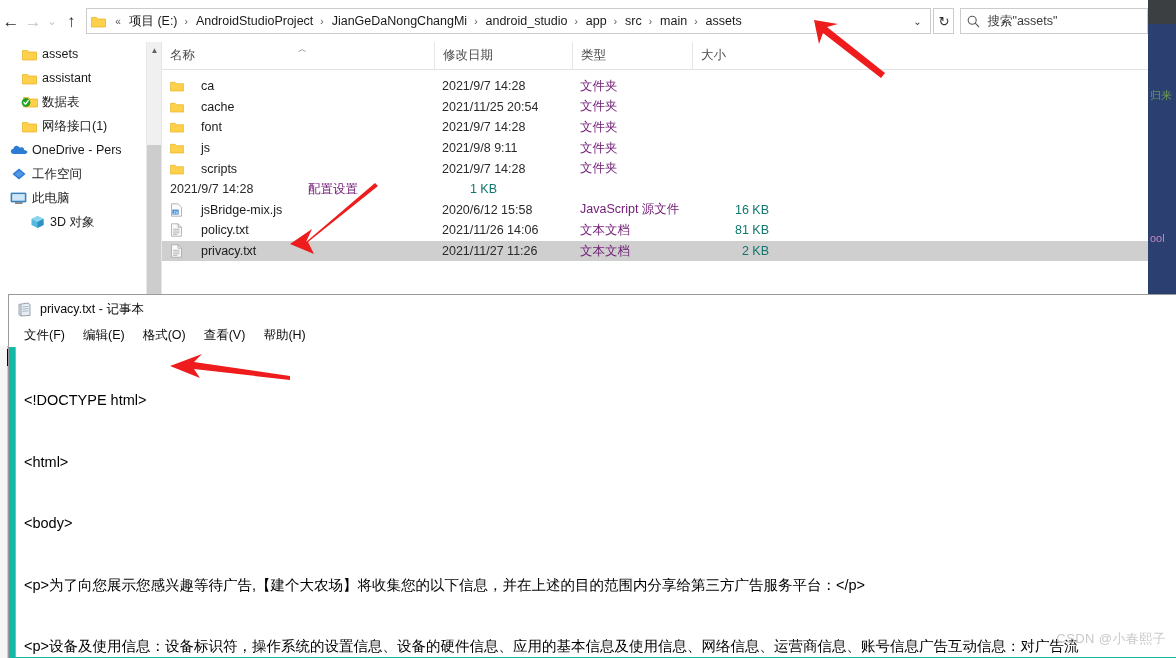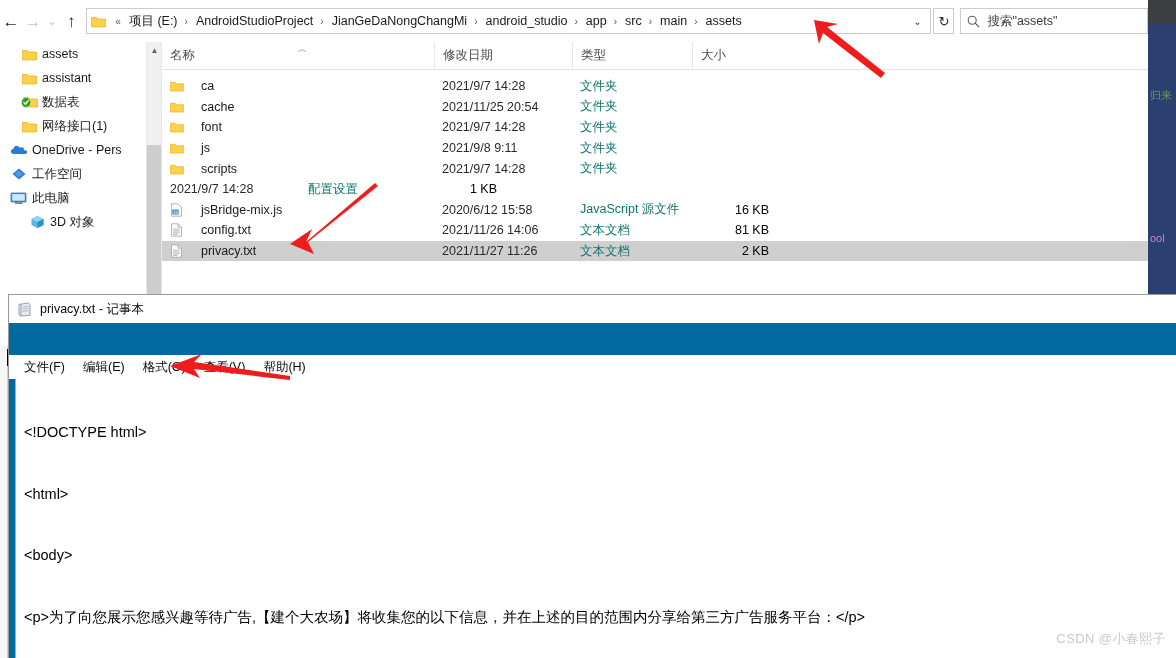--- a/index.html
+++ b/index.html
@@ -160,36 +160,36 @@
     display: flex; align-items: center; height: 20.6px;
     font-size: 12.5px; color: #1a1a1a;
   }
   .frow.selected { background: #cfcfcf; }
   .fc {
     display: flex; align-items: center; height: 20.6px; overflow: hidden; white-space: nowrap; gap: 9px;
   }
   .fc-name { width: 272px; padding-left: 8px; }
   .fc-name .ic { width: 22px; flex: 0 0 22px; display: flex; align-items: center; }
   .fc-date { width: 138px; padding-left: 8px; color: #2a2a2a; }
-  .fc-type { width: 120px; padding-left: 8px; color: #0f766e; }
-  .fc-size { width: 85px; padding-right: 8px; justify-content: flex-end; color: #000000; }
+  .fc-type { width: 120px; padding-left: 8px; color: #701a75; }
+  .fc-size { width: 85px; padding-right: 8px; justify-content: flex-end; color: #0f766e; }
 
   
   .notepad {
     position: absolute; left: 8px; top: 294px; width: 1168px; height: 364px;
-    background: #0369a1; border: 1px solid #9a9a9a; border-bottom: none; border-right: none;
+    background: #14b8a6; border: 1px solid #9a9a9a; border-bottom: none; border-right: none;
   }
   .np-title {
     height: 28px; display: flex; align-items: center; padding-left: 8px;
     font-size: 12.5px; color: #0a0a0a; background: #ffffff;
   }
   .np-title .ic { margin-right: 8px; display: flex; align-items: center; }
   .np-menu {
     height: 24px; display: flex; align-items: center; padding-left: 6px;
-    font-size: 12.5px; color: #0a0a0a; background: #ffffff; margin-top: 32px;
+    font-size: 12.5px; color: #0a0a0a; background: #ffffff;
   }
   .np-menu .mi { padding: 0 9px; }
   .np-body {
     position: relative;
     margin-left: 6px;
     height: 310px;
     background: #ffffff;
     border-left: 1px solid #aaaaaa;
     overflow: hidden;
   }
@@ -491,21 +491,21 @@
               <path d="M1.5 0.8 H8 L11.5 4.2 V13.2 H1.5 Z" fill="#fbfbfb" stroke="#9a9a9a" stroke-width="0.7"></path>
               <path d="M8 0.8 V4.2 H11.5" fill="none" stroke="#9a9a9a" stroke-width="0.7"></path>
               <g stroke="#8c8c8c" stroke-width="0.6">
                   <line x1="3" y1="6.2" x2="9.6" y2="6.2"></line>
                   <line x1="3" y1="8" x2="9.6" y2="8"></line>
                   <line x1="3" y1="9.8" x2="9.6" y2="9.8"></line>
                   <line x1="3" y1="11.4" x2="7.4" y2="11.4"></line>
                 </g>
             </svg>
           </span>
-          <span>config.txt</span>
+          <span>policy.txt</span>
         </div>
         <div class="fc fc-date">2021/11/26 14:06</div>
         <div class="fc fc-type">文本文档</div>
         <div class="fc fc-size">81 KB</div>
       </div>
 
       <div class="frow selected">
         <div class="fc fc-name">
           <span class="ic">
             <svg width="13" height="14" viewBox="0 0 13 14">

